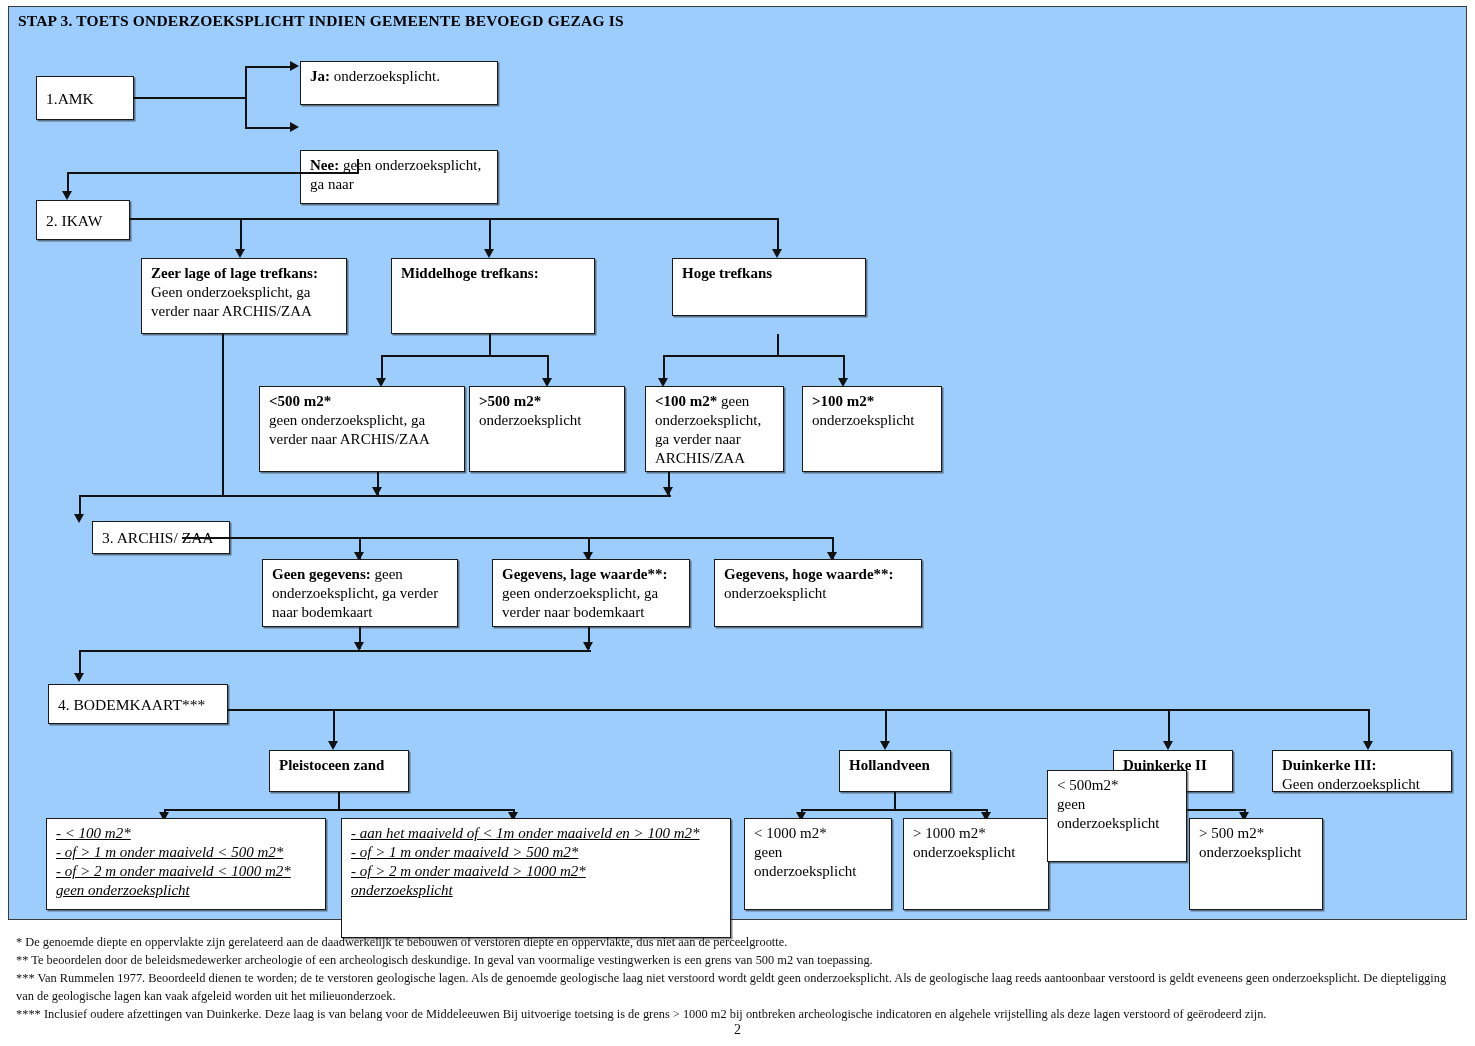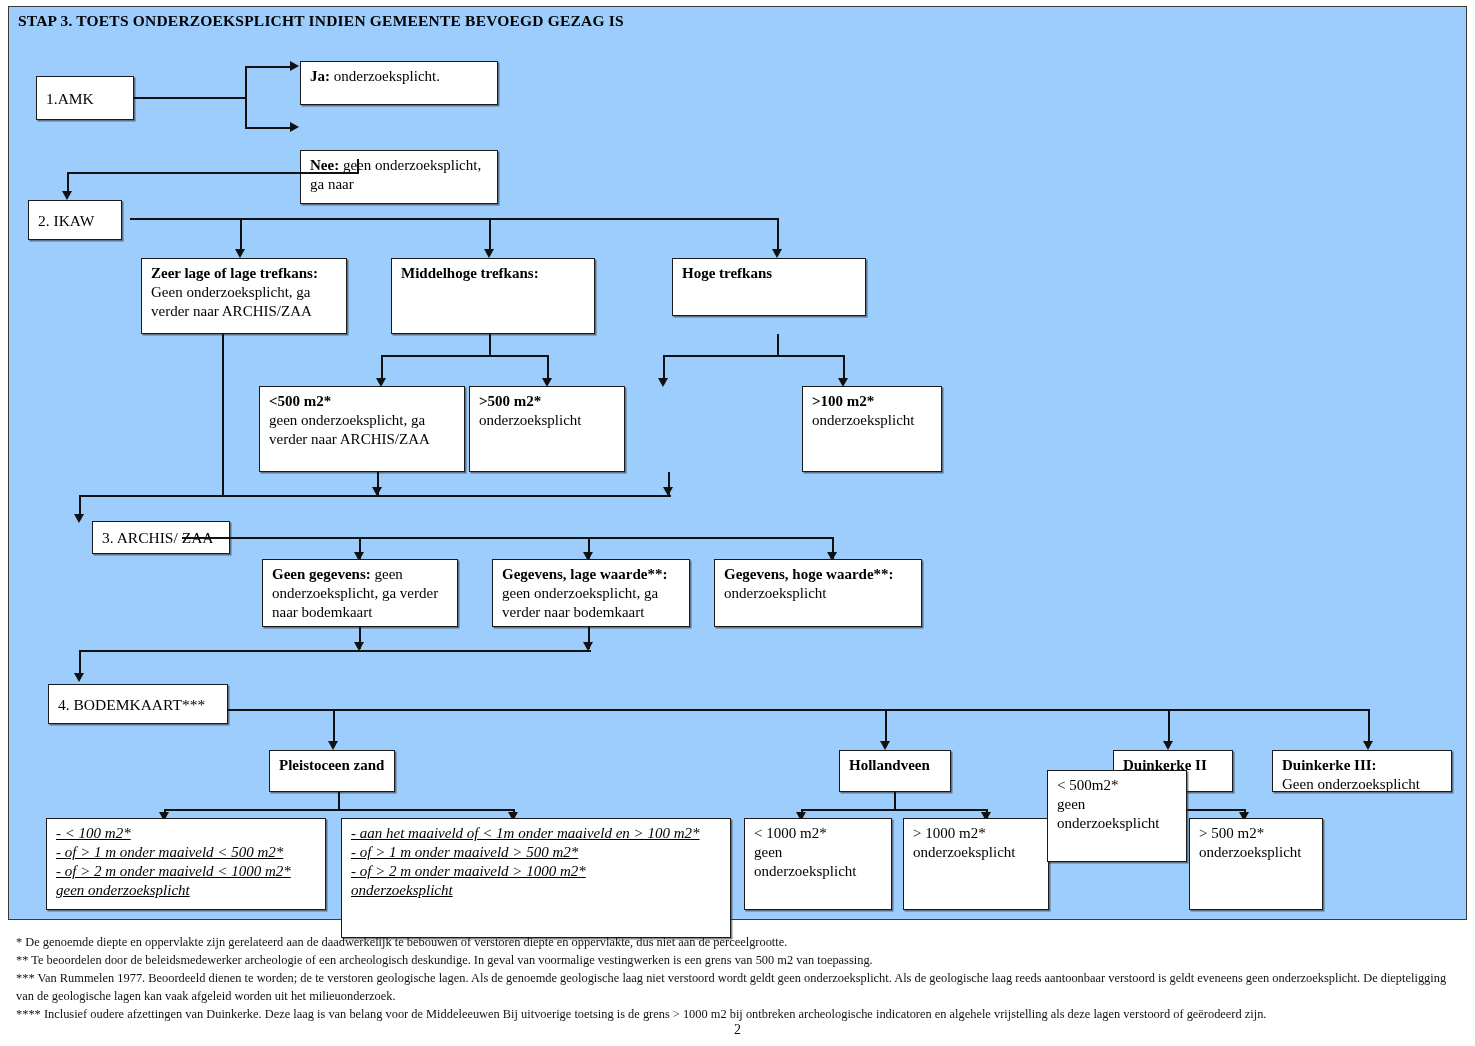--- a/index.html
+++ b/index.html
@@ -96,21 +96,21 @@
 
   <div class="box" style="left:300px;top:105px;width:198px;height:54px;margin-top:45px;">
     <b>Nee:</b><span> geen onderzoeksplicht, ga naar</span>
   </div>
 
   <div class="ln vl" style="left:357px;top:159px;height:14px;"></div>
   <div class="ln hl" style="left:67px;top:172px;width:292px;"></div>
   <div class="ln vl" style="left:67px;top:172px;height:21px;"></div>
   <div class="arw" style="left:62px;top:191px;"></div>
 
-  <div class="box center-v plain" style="left:28px;top:200px;width:94px;height:40px;">
+  <div class="box center-v plain" style="left:36px;top:200px;width:94px;height:40px;">
     <span>2. IKAW</span>
   </div>
 
   <div class="ln hl" style="left:130px;top:218px;width:648px;"></div>
   <div class="ln vl" style="left:240px;top:218px;height:33px;"></div>
   <div class="ln vl" style="left:489px;top:218px;height:33px;"></div>
   <div class="ln vl" style="left:777px;top:218px;height:33px;"></div>
   <div class="arw" style="left:235px;top:249px;"></div>
   <div class="arw" style="left:484px;top:249px;"></div>
   <div class="arw" style="left:772px;top:249px;"></div>
@@ -145,20 +145,23 @@
   <div class="box" style="left:259px;top:386px;width:206px;height:86px;">
     <b>&lt;500 m2*</b><br>
     <span>geen onderzoeksplicht, ga verder naar ARCHIS/ZAA</span>
   </div>
 
   <div class="box" style="left:469px;top:386px;width:156px;height:86px;">
     <b>&gt;500 m2*</b><br>
     <span>onderzoeksplicht</span>
   </div>
 
+  <div class="box" style="left:645px;top:386px;width:139px;height:86px;">
+    <b>&lt;100 m2*</b><span> geen onderzoeksplicht, ga verder naar ARCHIS/ZAA</span>
+  </div>
 
   <div class="box" style="left:802px;top:386px;width:140px;height:86px;">
     <b>&gt;100 m2*</b><br>
     <span>onderzoeksplicht</span>
   </div>
 
   <div class="ln vl" style="left:222px;top:334px;height:162px;"></div>
   <div class="ln vl" style="left:377px;top:472px;height:24px;"></div>
   <div class="ln vl" style="left:668px;top:472px;height:24px;"></div>
   <div class="arw" style="left:372px;top:487px;"></div>
@@ -210,21 +213,21 @@
   <div class="ln hl" style="left:228px;top:709px;width:1141px;"></div>
   <div class="ln vl" style="left:333px;top:709px;height:34px;"></div>
   <div class="ln vl" style="left:885px;top:709px;height:34px;"></div>
   <div class="ln vl" style="left:1168px;top:709px;height:34px;"></div>
   <div class="ln vl" style="left:1368px;top:709px;height:34px;"></div>
   <div class="arw" style="left:328px;top:741px;"></div>
   <div class="arw" style="left:880px;top:741px;"></div>
   <div class="arw" style="left:1163px;top:741px;"></div>
   <div class="arw" style="left:1363px;top:741px;"></div>
 
-  <div class="box" style="left:269px;top:750px;width:126px;height:42px;">
+  <div class="box" style="left:269px;top:750px;width:140px;height:42px;">
     <b>Pleistoceen zand</b>
   </div>
 
   <div class="box" style="left:839px;top:750px;width:112px;height:42px;">
     <b>Hollandveen</b>
   </div>
 
   <div class="box" style="left:1113px;top:750px;width:120px;height:42px;">
     <b>Duinkerke II</b><br>
     <b>****</b>

